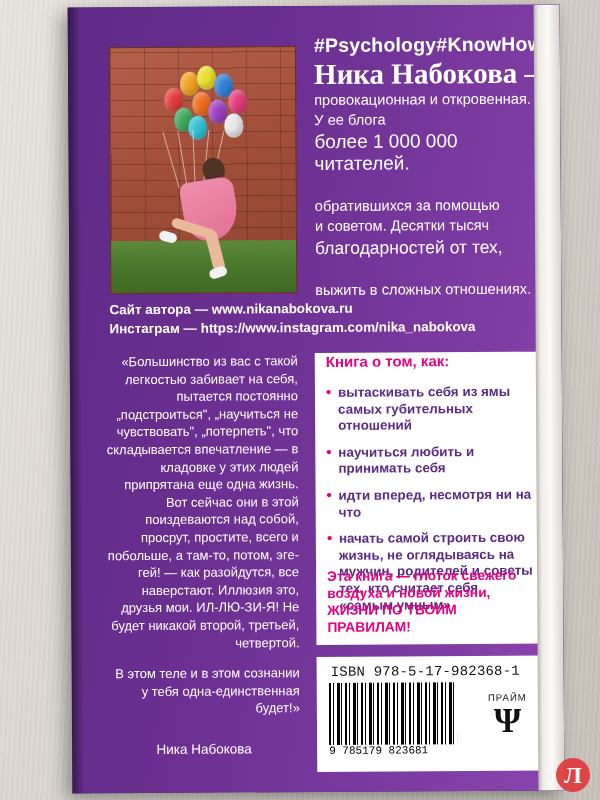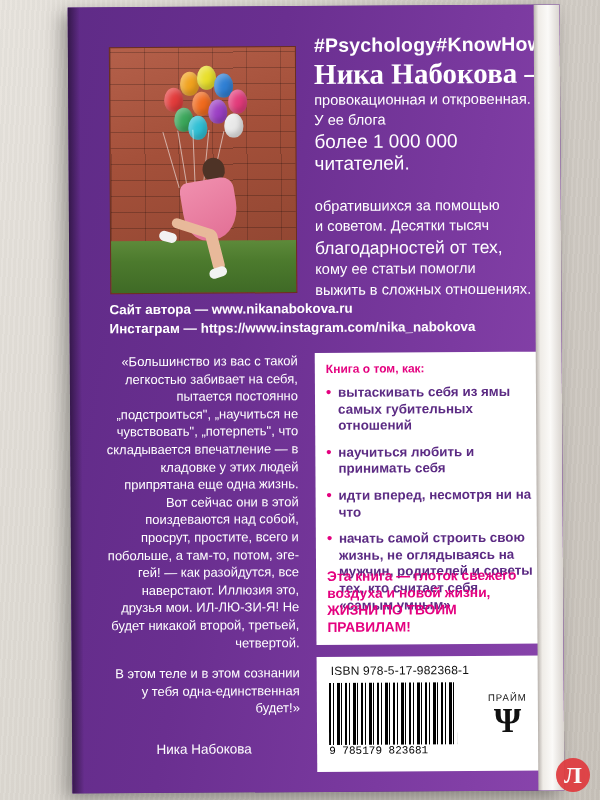--- a/index.html
+++ b/index.html
@@ -250,23 +250,23 @@
     position: absolute;
     left: 245px;
     top: 347px;
     width: 226px;
     height: 292px;
     background: #ffffff;
   }
   #panel-title {
     position: absolute;
     left: 11px;
-    top: 9px;
+    top: 0;
     color: #e4007f;
-    font-size: 12px;
+    font-size: 15px;
     font-weight: bold;
   }
   #panel-list {
     position: absolute;
     left: 11px;
     top: 32px;
     width: 206px;
     margin: 0;
     padding: 0;
     list-style: none;
@@ -308,22 +308,23 @@
     top: 651px;
     width: 226px;
     height: 115px;
     background: #ffffff;
   }
   #isbn {
     position: absolute;
     left: 14px;
     top: 7px;
     color: #111;
-    font-size: 12px;
+    font-size: 14px;
     letter-spacing: 0.2px;
+    font-family: Liberation Mono, monospace;
   }
   #barcode {
     position: absolute;
     left: 12px;
     top: 26px;
     width: 128px;
     height: 62px;
     background:
       repeating-linear-gradient(90deg,
         #000 0px, #000 2px, #fff 2px, #fff 4px,
@@ -439,21 +440,21 @@
       <div id="author-name">Ника Набокова —</div>
 
       <div id="blurb">
         <span>провокационная и откровенная.</span><br>
         <span>У ее блога</span><br>
         <span class="big">более 1 000 000 читателей.</span><br>
         <br>
         <span>обратившихся за помощью</span><br>
         <span>и советом. Десятки тысяч</span><br>
         <span class="big2">благодарностей от тех,</span><br>
-        <span>кому ее статьи помогли</span><br>
+        <br>
         <span>выжить в сложных отношениях.</span>
       </div>
 
       <div id="links">
         <div>Сайт автора — www.nikanabokova.ru</div>
         <div>Инстаграм — https://www.instagram.com/nika_nabokova</div>
       </div>
 
       <div id="quote">
         <p>«Большинство из вас с такой легкостью забивает на себя, пытается постоянно „подстроиться", „научиться не чувствовать", „потерпеть", что складывается впечатление — в кладовке у этих людей припрятана еще одна жизнь. Вот сейчас они в этой поиздеваются над собой, просрут, простите, всего и побольше, а там-то, потом, эге-гей! — как разойдутся, все наверстают. Иллюзия это, друзья мои. ИЛ-ЛЮ-ЗИ-Я! Не будет никакой второй, третьей, четвертой.</p>

